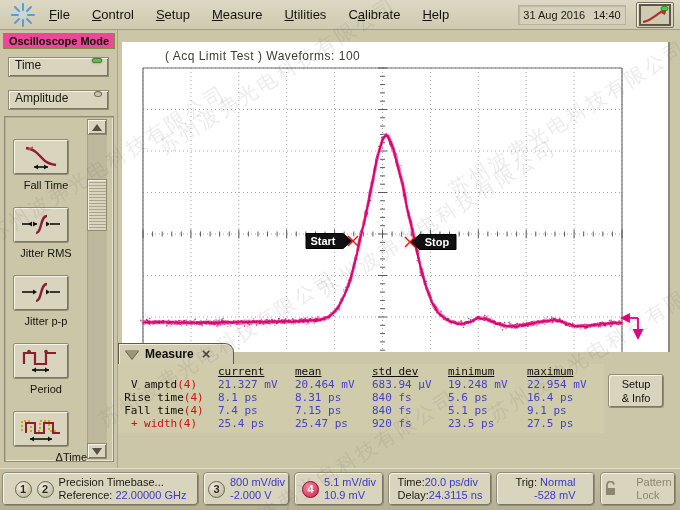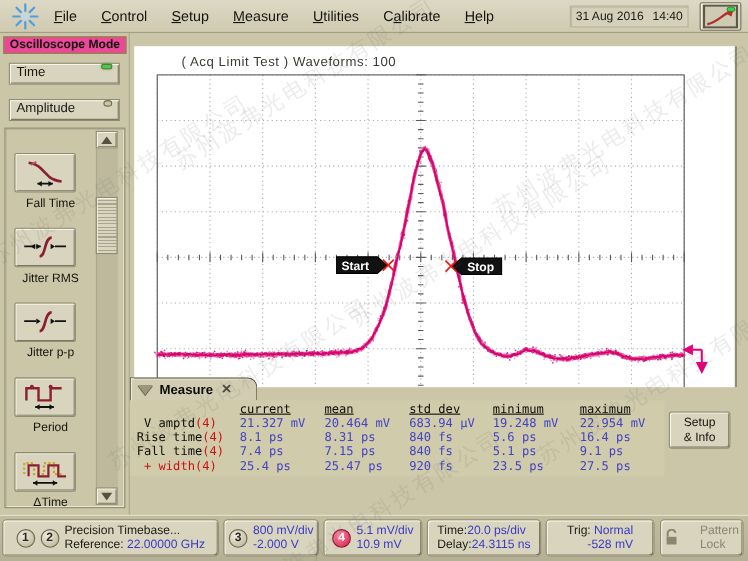--- a/index.html
+++ b/index.html
@@ -240,21 +240,21 @@
     <div class="abs tool-label" style="top:266px;">Period</div>
 
     <div class="abs tool-btn up" style="top:294px;">
       <svg width="46" height="26" viewBox="0 0 46 26">
         <path d="M4,15 V5 h9 V15 h9 V5 h9 V15 h9" stroke="#c8a820" stroke-width="2" fill="none" stroke-dasharray="2 2"></path>
         <path d="M8,17 V7 h9 V17 h9 V7 h9 V17 h7" stroke="#8a1f33" stroke-width="2" fill="none"></path>
         <line x1="12" y1="23" x2="34" y2="23" stroke="#111" stroke-width="1.6"></line>
         <path d="M12,23 l4,-2.5 v5 z M34,23 l-4,-2.5 v5 z" fill="#111"></path>
       </svg>
     </div>
-    <div class="abs tool-label" style="top:334px;">ΔTime</div>
+    <div class="abs tool-label" style="top:334px;text-align:right;">ΔTime</div>
 
     <div class="abs scrollbar"></div>
     <div class="abs sb-btn up" style="top:2px;">
         <span class="tri-up"></span>
       </div>
     <div class="abs sb-thumb"></div>
     <div class="abs sb-btn up" style="top:326px;">
         <span class="tri-down"></span>
       </div>
   </div>

